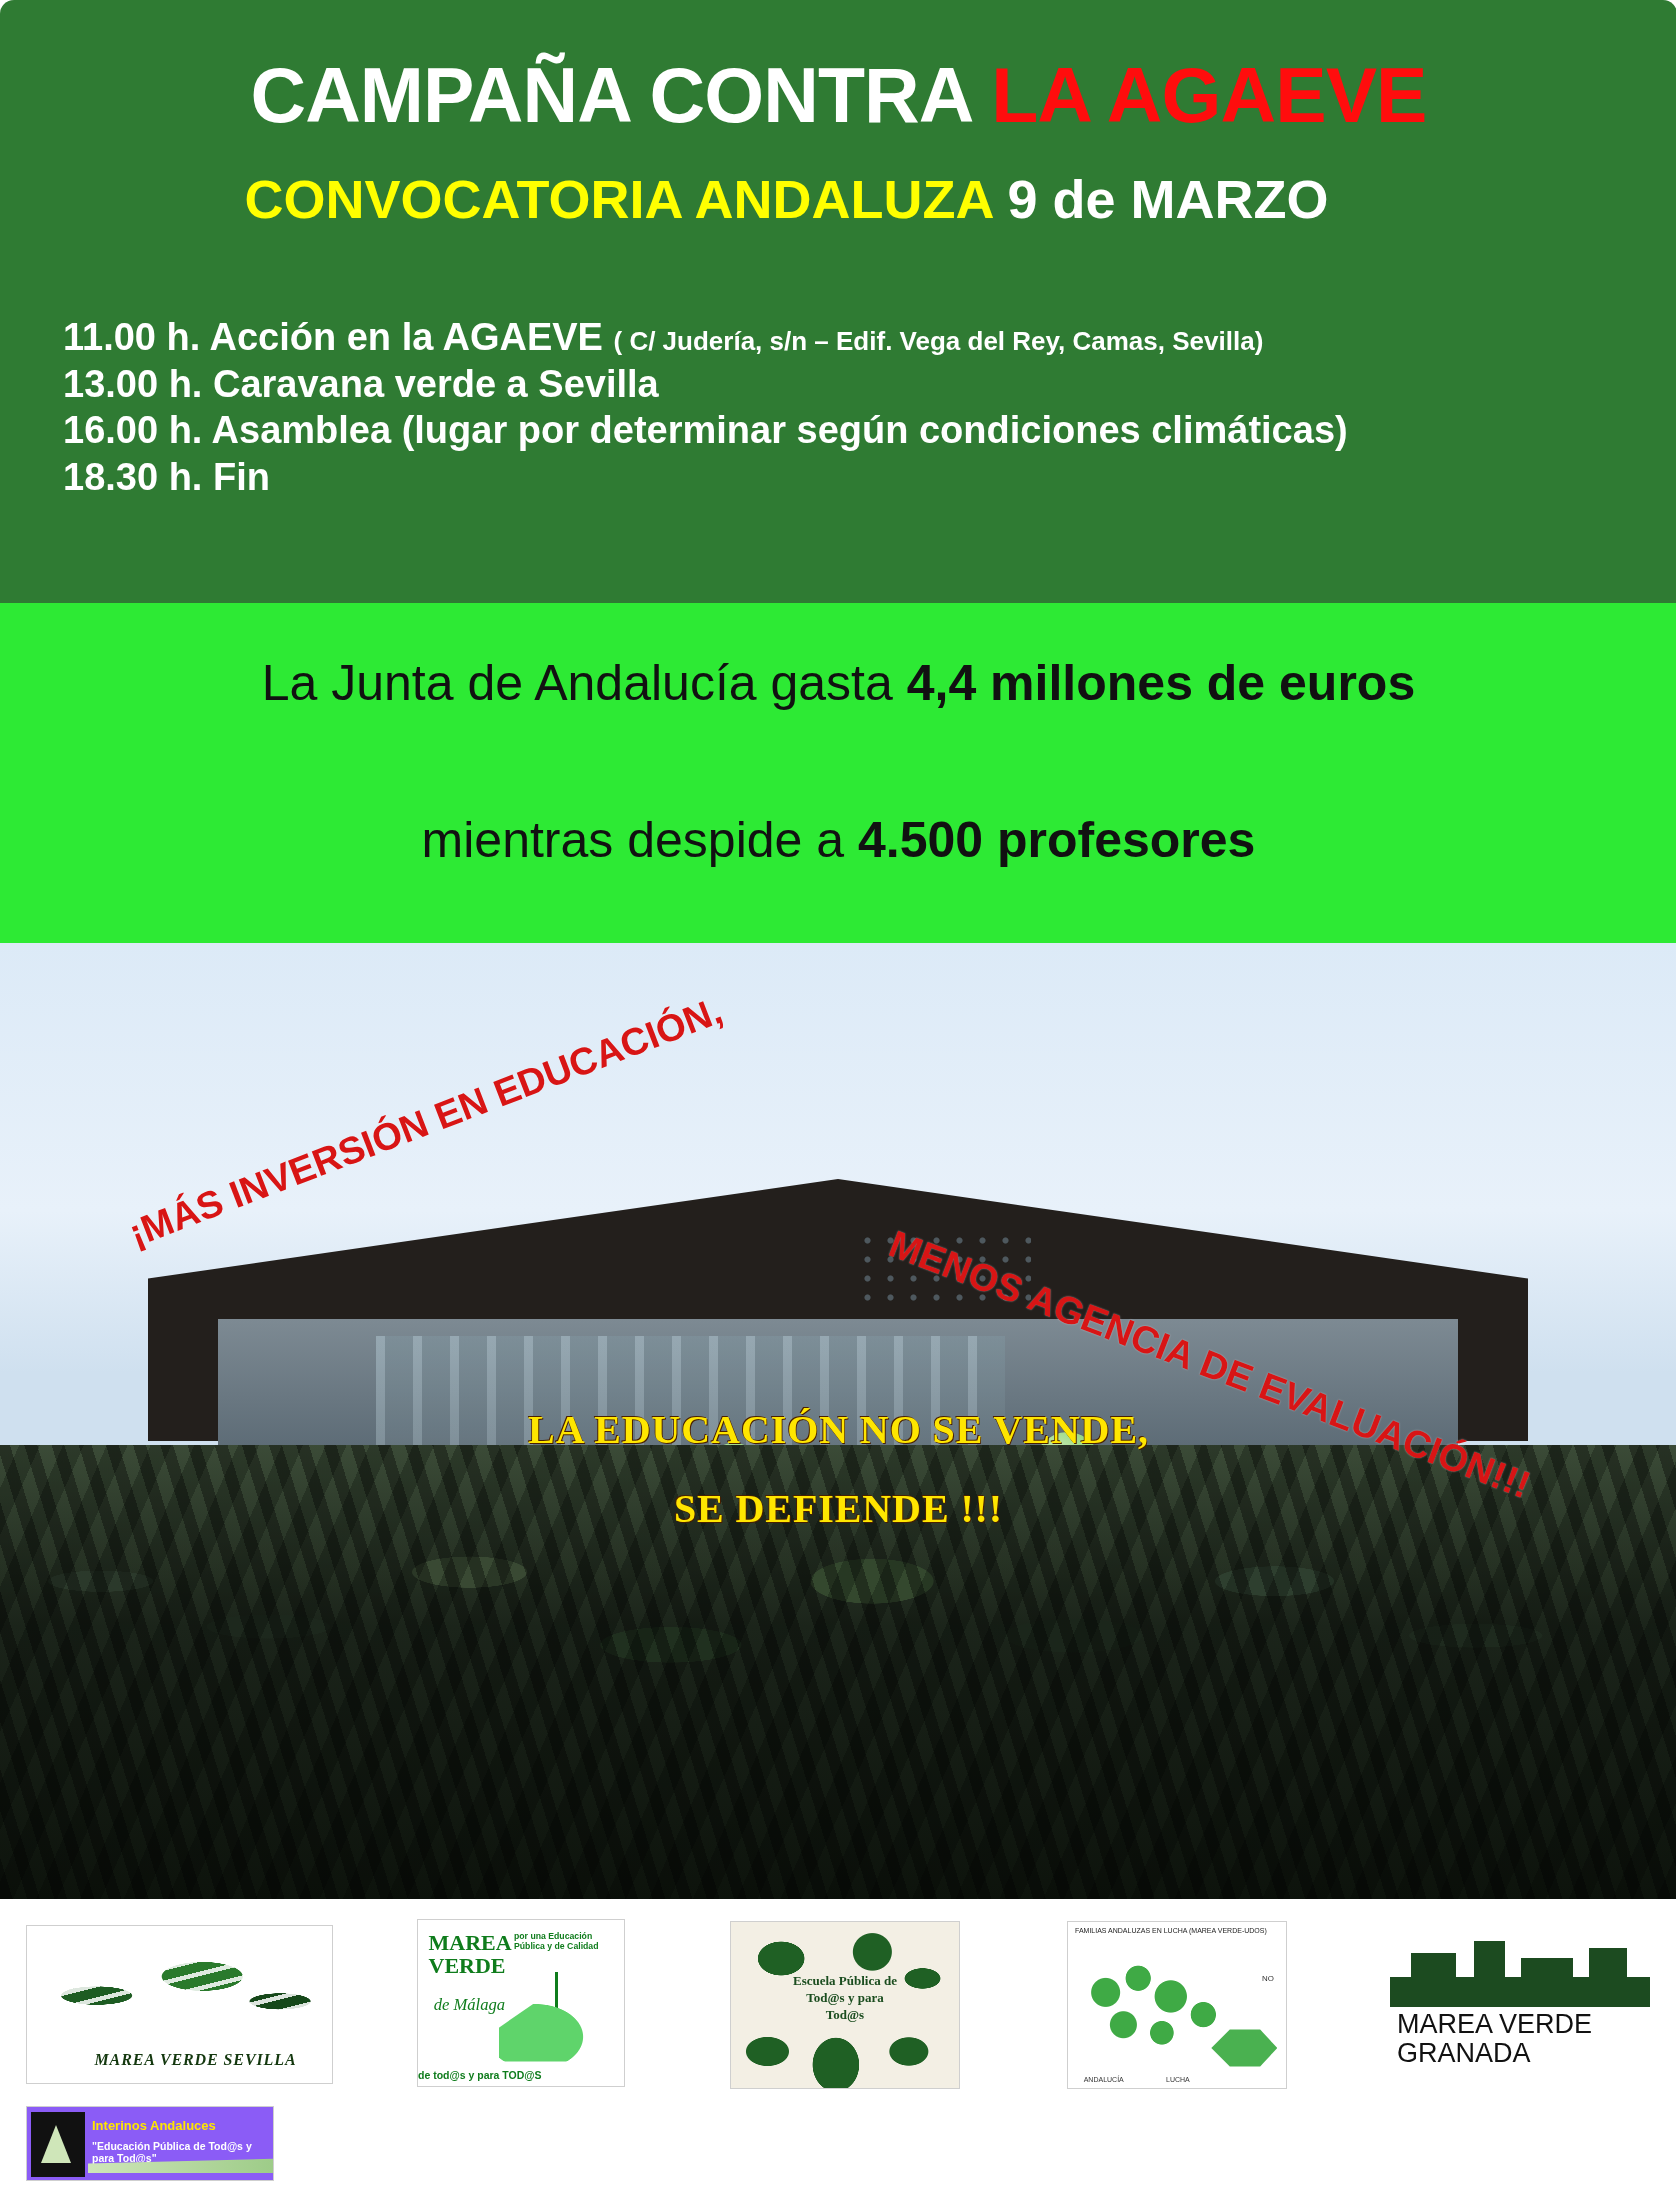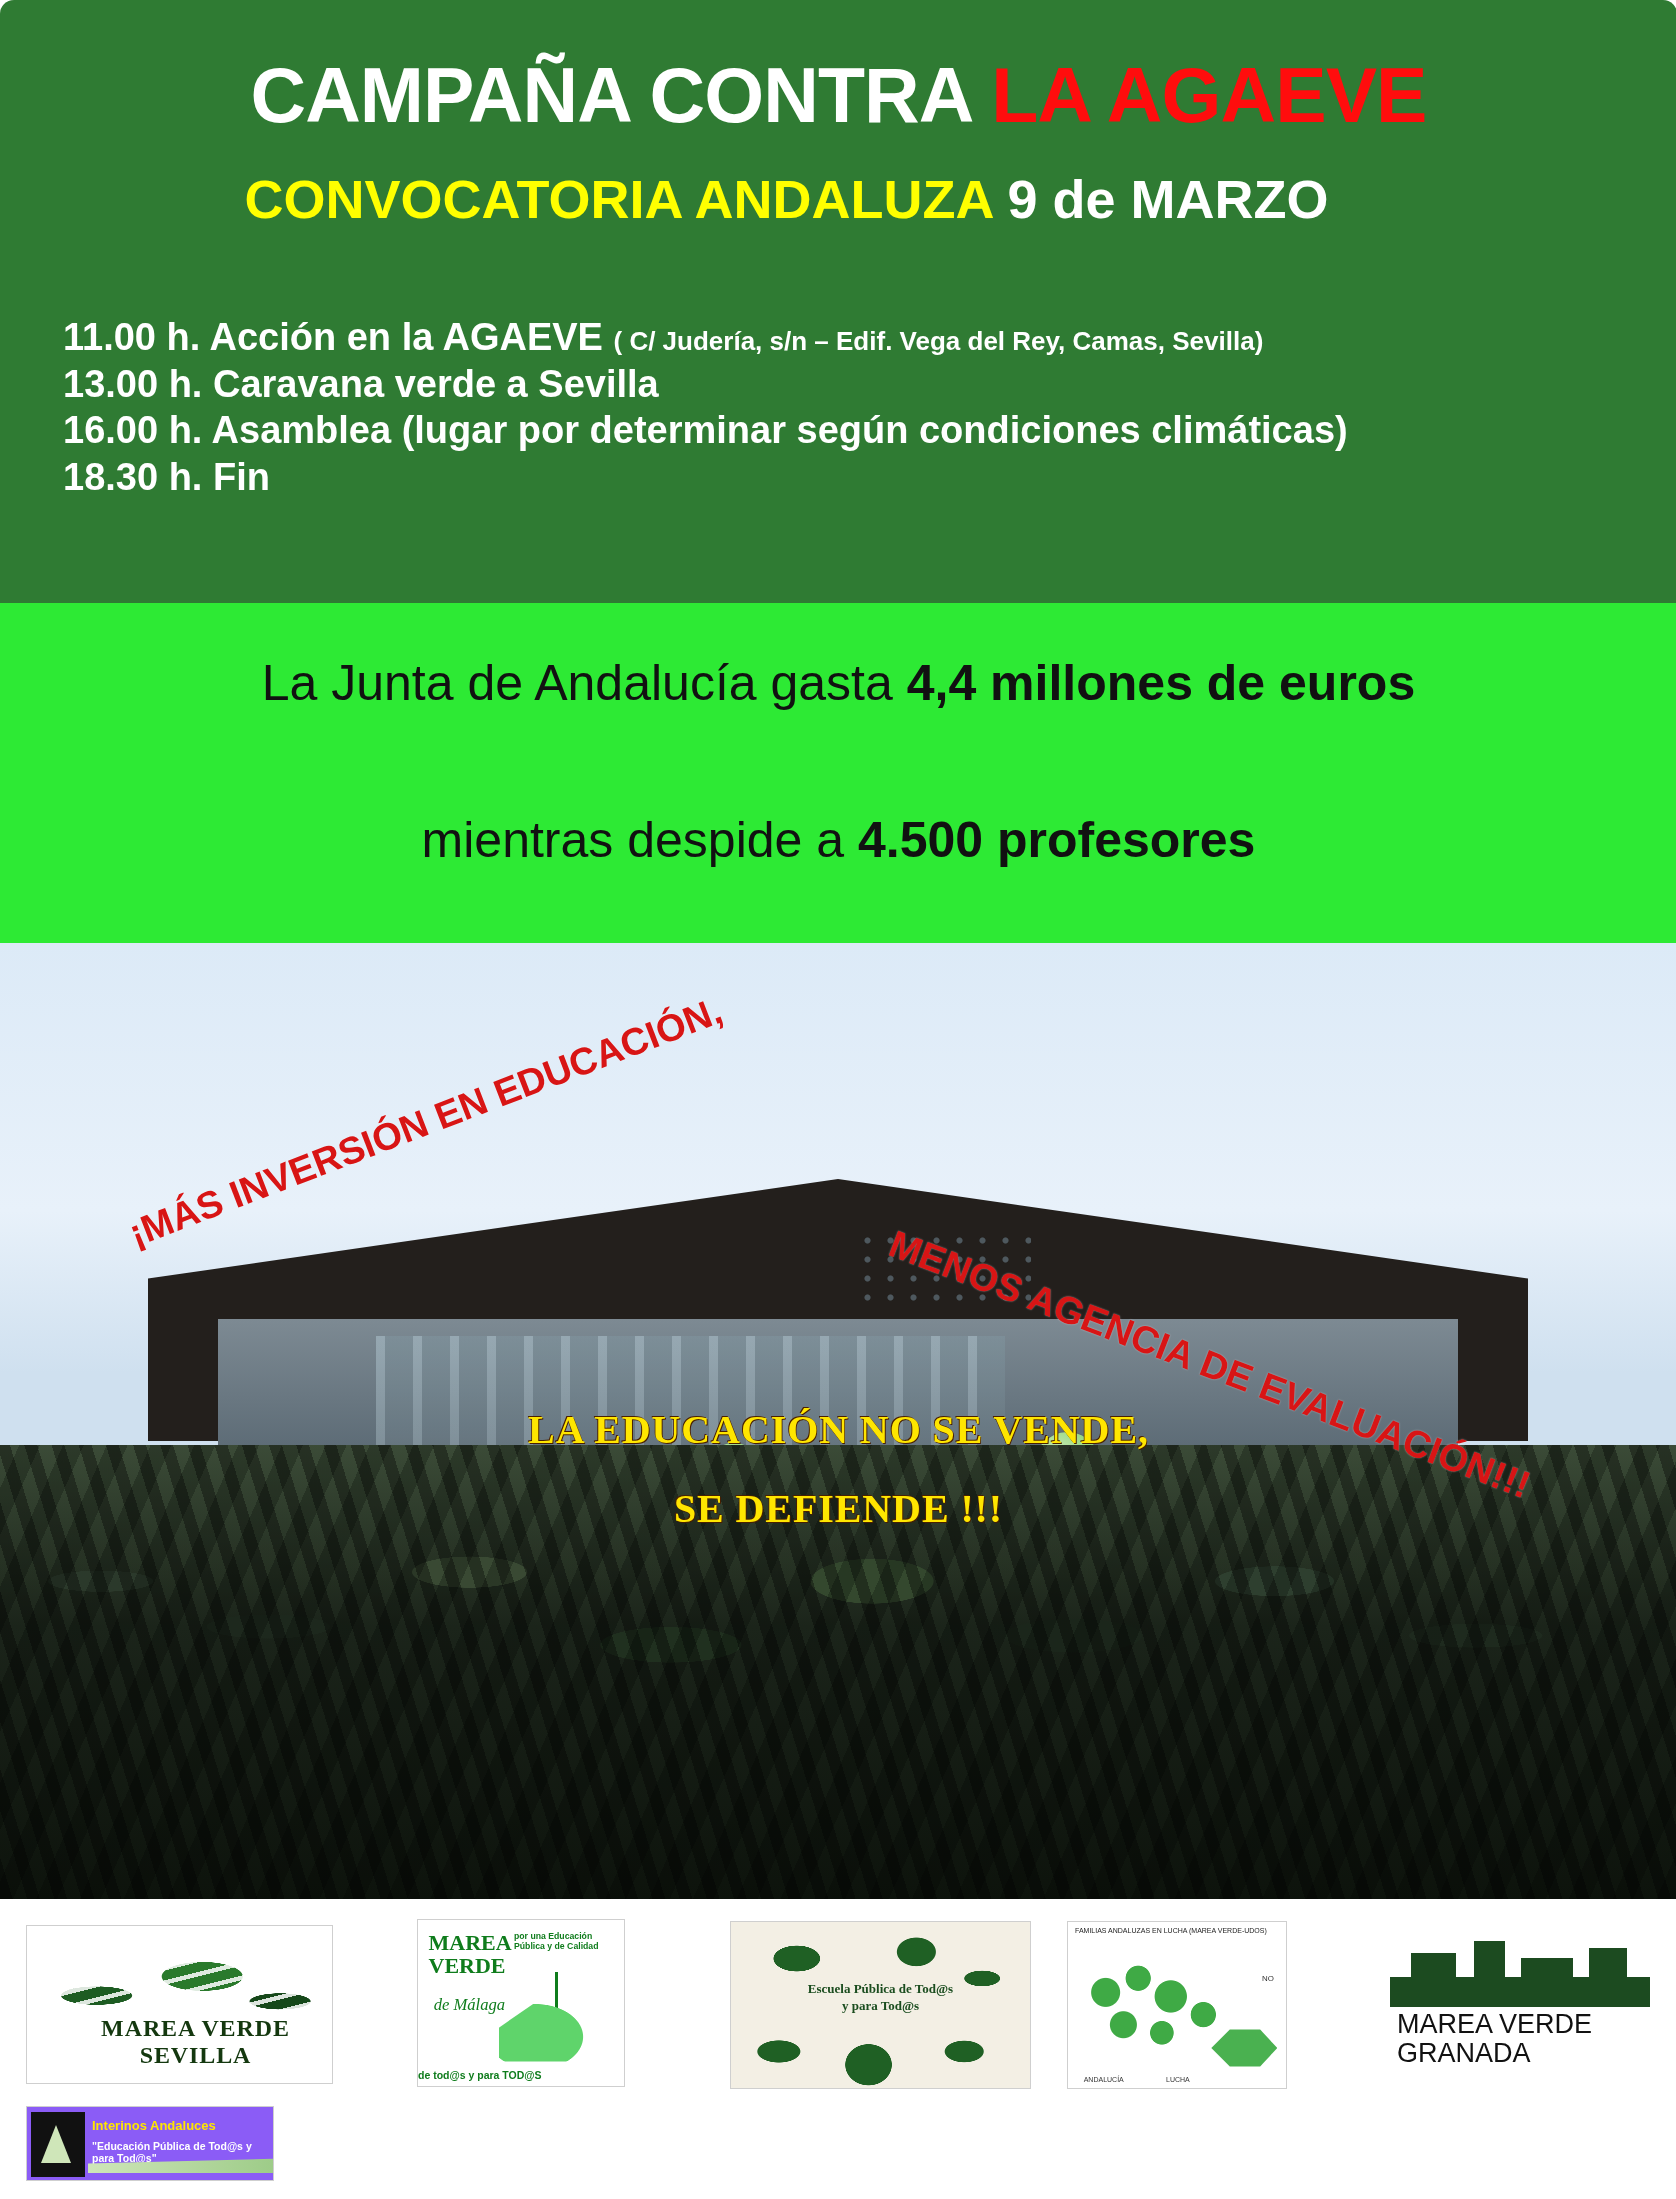--- a/index.html
+++ b/index.html
@@ -235,21 +235,21 @@
     background:
       radial-gradient(ellipse at 20% 60%, #1d5c22 0 35px, transparent 36px),
       radial-gradient(ellipse at 58% 40%, #2a7a2c 0 40px, transparent 41px),
       radial-gradient(ellipse at 86% 66%, #16481a 0 30px, transparent 31px);
   }
   #logo1 .wave-lines {
     position: absolute; left: 14px; top: 14px; width: 278px; height: 93px;
     background: repeating-linear-gradient(-14deg, rgba(255,255,255,.85) 0 4.4px, rgba(255,255,255,0) 4.4px 14px);
     mix-blend-mode: screen;
   }
-  #logo1 .cap { position: absolute; left: 16px; bottom: 14px; width: 100%; font-size: 24px; letter-spacing: 0.9px; }
+  #logo1 .cap { position: absolute; left: 16px; bottom: 14px; width: 100%; font-size: 16px; letter-spacing: 0.9px; font-style: italic; }
 
   
   #logo2 { left: 417px; top: 19px; width: 208px; height: 168px; }
   #logo2 .mv {
     position: absolute; left: 10.5px; top: 12.2px;
     font-family: "Liberation Serif", serif;
     font-weight: bold; font-size: 22px; line-height: 1.02; color: #0f7c1c;
   }
   #logo2 .mal {
     position: absolute; left: 15.7px; top: 75px;
@@ -267,21 +267,21 @@
   }
   #logo2 .stick {
     position: absolute; right: 66px; top: 52px; width: 2.6px; height: 65px; background: #0f7c1c;
   }
   #logo2 .cap2 {
     position: absolute; left: 0; bottom: 5.2px; width: 100%;
     font-size: 10.5px; font-weight: bold; color: #0f7c1c;
   }
 
   
-  #logo3 { left: 730px; top: 21px; width: 301px; height: 168px; background: #f3efe4; }
+  #logo3 { left: 730px; top: 21px; width: 230px; height: 168px; background: #f3efe4; }
   #logo3 .blobs {
     position: absolute; left: 0; top: 0; width: 100%; height: 100%;
     background:
       radial-gradient(ellipse at 22% 22%, #1f6024 0 23px, transparent 23.6px),
       radial-gradient(ellipse at 62% 18%, #1f6024 0 19px, transparent 20px),
       radial-gradient(ellipse at 84% 34%, #1f6024 0 17.5px, transparent 18.3px),
       radial-gradient(ellipse at 16% 78%, #1f6024 0 21px, transparent 22px),
       radial-gradient(ellipse at 46% 86%, #1f6024 0 23px, transparent 23.6px),
       radial-gradient(ellipse at 78% 78%, #1f6024 0 19px, transparent 20px);
   }

